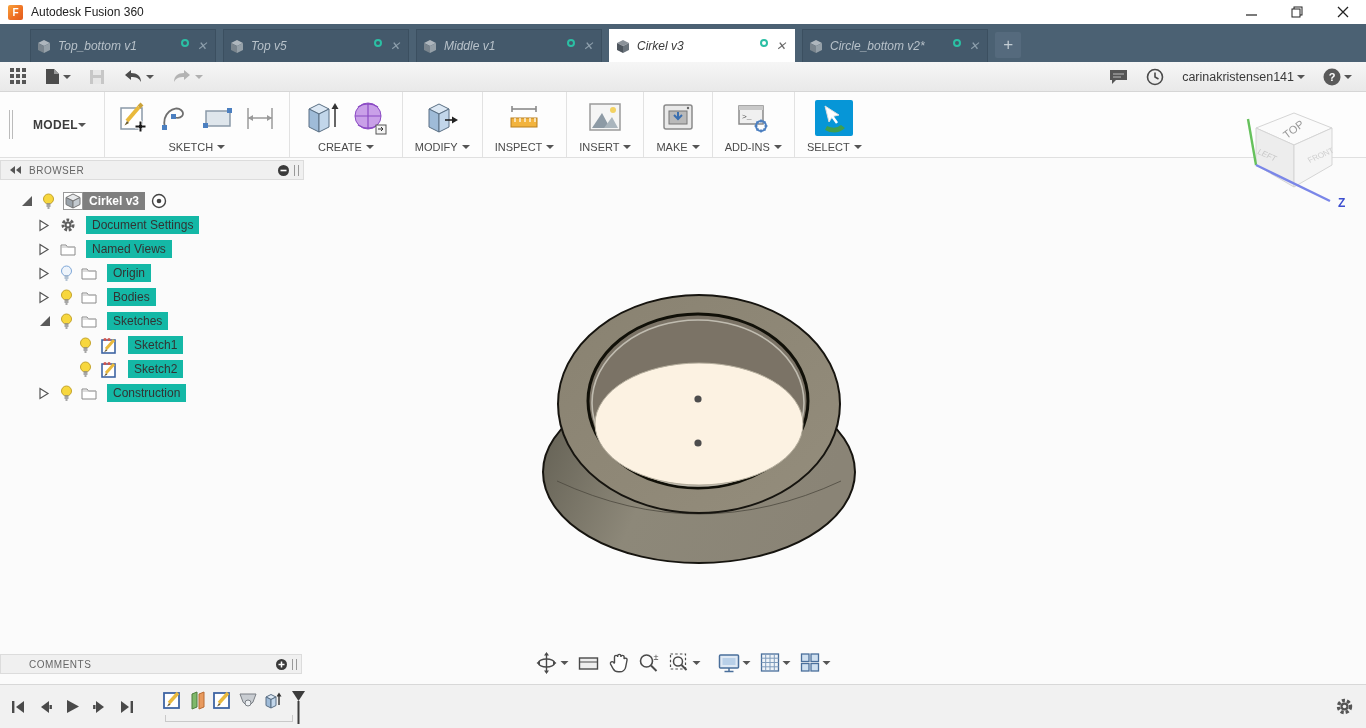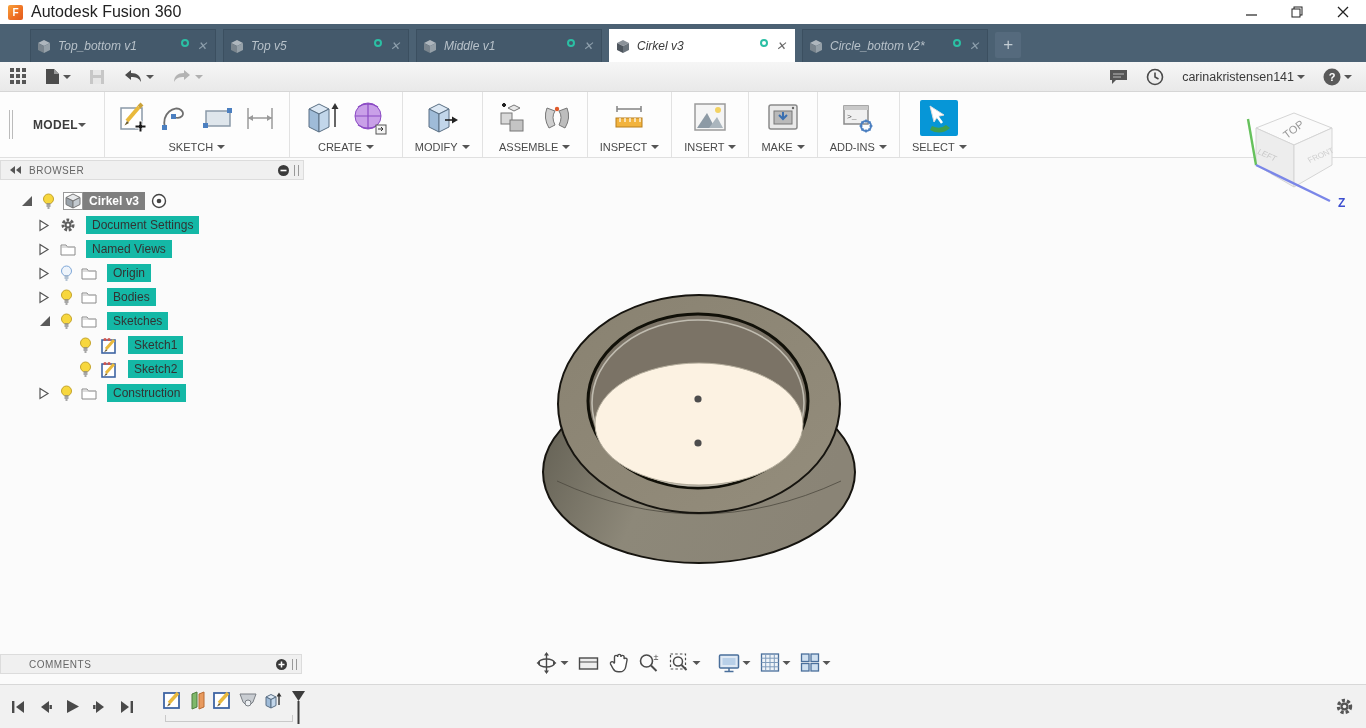--- a/index.html
+++ b/index.html
@@ -6,21 +6,21 @@
   html,body { width:1366px; height:728px; overflow:hidden;
     font-family:"Liberation Sans", sans-serif; background:#fff; }
   .app { position:relative; width:1366px; height:728px; }
 
   
   .titlebar { position:absolute; top:0; left:0; right:0; height:24px; background:#ffffff;
     display:flex; align-items:center; }
   .fusion-logo { width:15px; height:15px; margin-left:8px; border-radius:2px;
     background:linear-gradient(135deg,#f8a23c,#ef7224 55%,#e25a1c);
     color:#fff; font-size:10px; font-weight:bold; display:flex; align-items:center; justify-content:center; }
-  .title-text { margin-left:8px; font-size:16px; color:#222; }
+  .title-text { margin-left:8px; font-size:12px; color:#222; }
   .win-controls { margin-left:auto; display:flex; height:100%; }
   .win-btn { width:46px; height:100%; display:flex; align-items:center; justify-content:center; color:#222; }
   .win-btn svg { display:block; }
 
   
   .tabbar { position:absolute; top:24px; left:0; right:0; height:38px; background:#4b6173;
     display:flex; align-items:flex-end;font-style:italic; }
   .doctab { width:186px; height:33px; margin-right:7px; background:#44596b;
     border:1px solid #3b4f60; border-bottom:none; display:flex; align-items:center; padding:0 6px; }
   .doctab:first-child { margin-left:30px; }
@@ -321,39 +321,20 @@
             <line x1="22" y1="21" x2="31" y2="21" stroke="#222" stroke-width="1.6"></line>
             <path d="M35 21 l-6 -3.5 v7 z" fill="#222"></path>
           </svg>
       </div>
       <div class="rgroup-label">
         <span>MODIFY</span>
         <span class="caret"></span>
       </div>
     </div>
 
-    <div class="rgroup">
-      <div class="rgroup-icons">
-        <svg class="ribbon-icon" width="36" height="36">
-            <rect x="6" y="13" width="11" height="11" fill="#d9d9d9" stroke="#777"></rect>
-            <rect x="15" y="20" width="13" height="11" fill="#c4c4c4" stroke="#777"></rect>
-            <path d="M9 3 v4 m-2 -2 h4" stroke="#222" stroke-width="2.2"></path>
-            <polygon points="13,8 19,5 25,8 19,11" fill="#e8e8e8" stroke="#777"></polygon>
-          </svg>
-        <svg class="ribbon-icon" width="36" height="36">
-            <path d="M8 8 q-4 10 2 20 l6 -3 q-4 -8 0 -14 z" fill="#cfcfcf" stroke="#777"></path>
-            <path d="M28 8 q4 10 -2 20 l-6 -3 q4 -8 0 -14 z" fill="#bdbdbd" stroke="#777"></path>
-            <circle cx="18" cy="9" r="2.2" fill="#e05a2b"></circle>
-          </svg>
-      </div>
-      <div class="rgroup-label">
-        <span>ASSEMBLE</span>
-        <span class="caret"></span>
-      </div>
-    </div>
 
 
     <div class="rgroup">
       <div class="rgroup-icons">
         <svg class="ribbon-icon" width="38" height="34">
             <line x1="7" y1="8" x2="31" y2="8" stroke="#8a8a8a" stroke-width="1.6"></line>
             <line x1="7" y1="5" x2="7" y2="11" stroke="#8a8a8a" stroke-width="1.6"></line>
             <line x1="31" y1="5" x2="31" y2="11" stroke="#8a8a8a" stroke-width="1.6"></line>
             <rect x="6" y="17" width="26" height="9" fill="#f2b33d" stroke="#b87f1e"></rect>
             <path d="M10 17 v4 M15 17 v4 M20 17 v4 M25 17 v4 M30 17 v4" stroke="#fff" stroke-width="1.2"></path>

